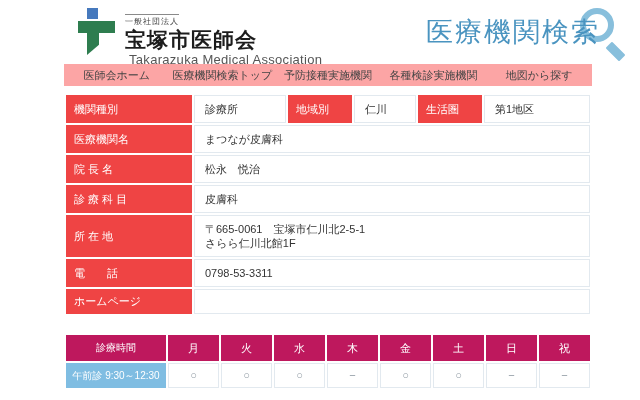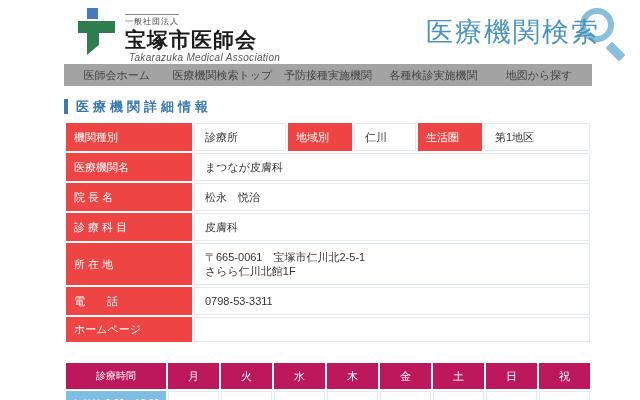--- a/index.html
+++ b/index.html
@@ -13,32 +13,32 @@
   .logo { position:absolute; left:78px; top:8px; display:flex; align-items:flex-start; cursor:pointer; }
   .logo-mark { position:relative; width:40px; height:48px; margin-right:7px; }
   .logo-mark .sq   { position:absolute; left:9px; top:0; width:11px; height:11px; background:#4679bd; }
   .logo-mark .hbar { position:absolute; left:0; top:13px; width:37px; height:12px; background:#2e7d4f; }
   .logo-mark .stem { position:absolute; left:9px; top:13px; width:12px; height:34px; background:#2e7d4f;
                      clip-path:polygon(0 0,100% 0,100% 70%,0 100%); }
   .logo-text { padding-top:2px; }
   .org-type { display:inline-block; font-size:8px; color:#444; border-top:1px solid #8a8a8a; padding-top:1px; letter-spacing:1px; }
   .org-name { font-family:"Liberation Serif","DejaVu Serif",serif; font-size:21px; font-weight:600;
               color:#1c1c1c; letter-spacing:1px; line-height:24px; }
-  .org-name-en { font-size:10px; color:#555; letter-spacing:.3px; padding-left:4px;font-style:italic; }
+  .org-name-en { font-size:13px; color:#555; letter-spacing:.3px; padding-left:4px; }
 
   .service-title { position:absolute; right:40px; top:12px; height:44px; }
   .service-title .txt { position:relative; z-index:2; font-family:"Liberation Serif","DejaVu Serif",serif;
                         font-size:27px; color:#4a94c0; letter-spacing:2px; line-height:40px; }
   .magnifier { position:absolute; right:-14px; top:-4px; width:34px; height:34px; z-index:1;
                border:6px solid #88bfdc; border-radius:50%; background:transparent; }
   .magnifier-handle { position:absolute; right:-20px; top:30px; width:9px; height:19px; background:#88bfdc;
                       transform:rotate(-45deg); border-radius:1px; z-index:1; }
 
   
-  .nav { display:flex; height:22px; background:#a3a3a3; align-items:stretch; }
+  .nav { display:flex; height:22px; background:#fca5a5; align-items:stretch; }
   .nav a { flex:1; display:flex; align-items:center; justify-content:center;
            font-size:11px; color:#444; text-decoration:none; cursor:pointer; }
 
   
   .page-title { margin-top:13px; border-left:4px solid #3a7ab0; padding-left:8px;
                 font-size:13px; font-weight:bold; color:#3a7ab0; letter-spacing:4px; line-height:15px; }
 
   
   table { border-collapse:separate; border-spacing:2px; width:100%; table-layout:fixed; }
   .detail-table { margin-top:7px; font-size:11px; }
@@ -81,21 +81,20 @@
 
 <div class="container">
   <nav class="nav">
     <a>医師会ホーム</a>
     <a>医療機関検索トップ</a>
     <a>予防接種実施機関</a>
     <a>各種検診実施機関</a>
     <a>地図から探す</a>
   </nav>
 
-  <h1 class="page-title">医療機関詳細情報</h1>
 
   <table class="detail-table">
     <tbody>
         <tr>
       <th class="c1">機関種別</th>
       <td class="c2">診療所</td>
       <th class="c3">地域別</th>
       <td class="c4">仁川</td>
       <th class="c5">生活圏</th>
       <td>第1地区</td>

